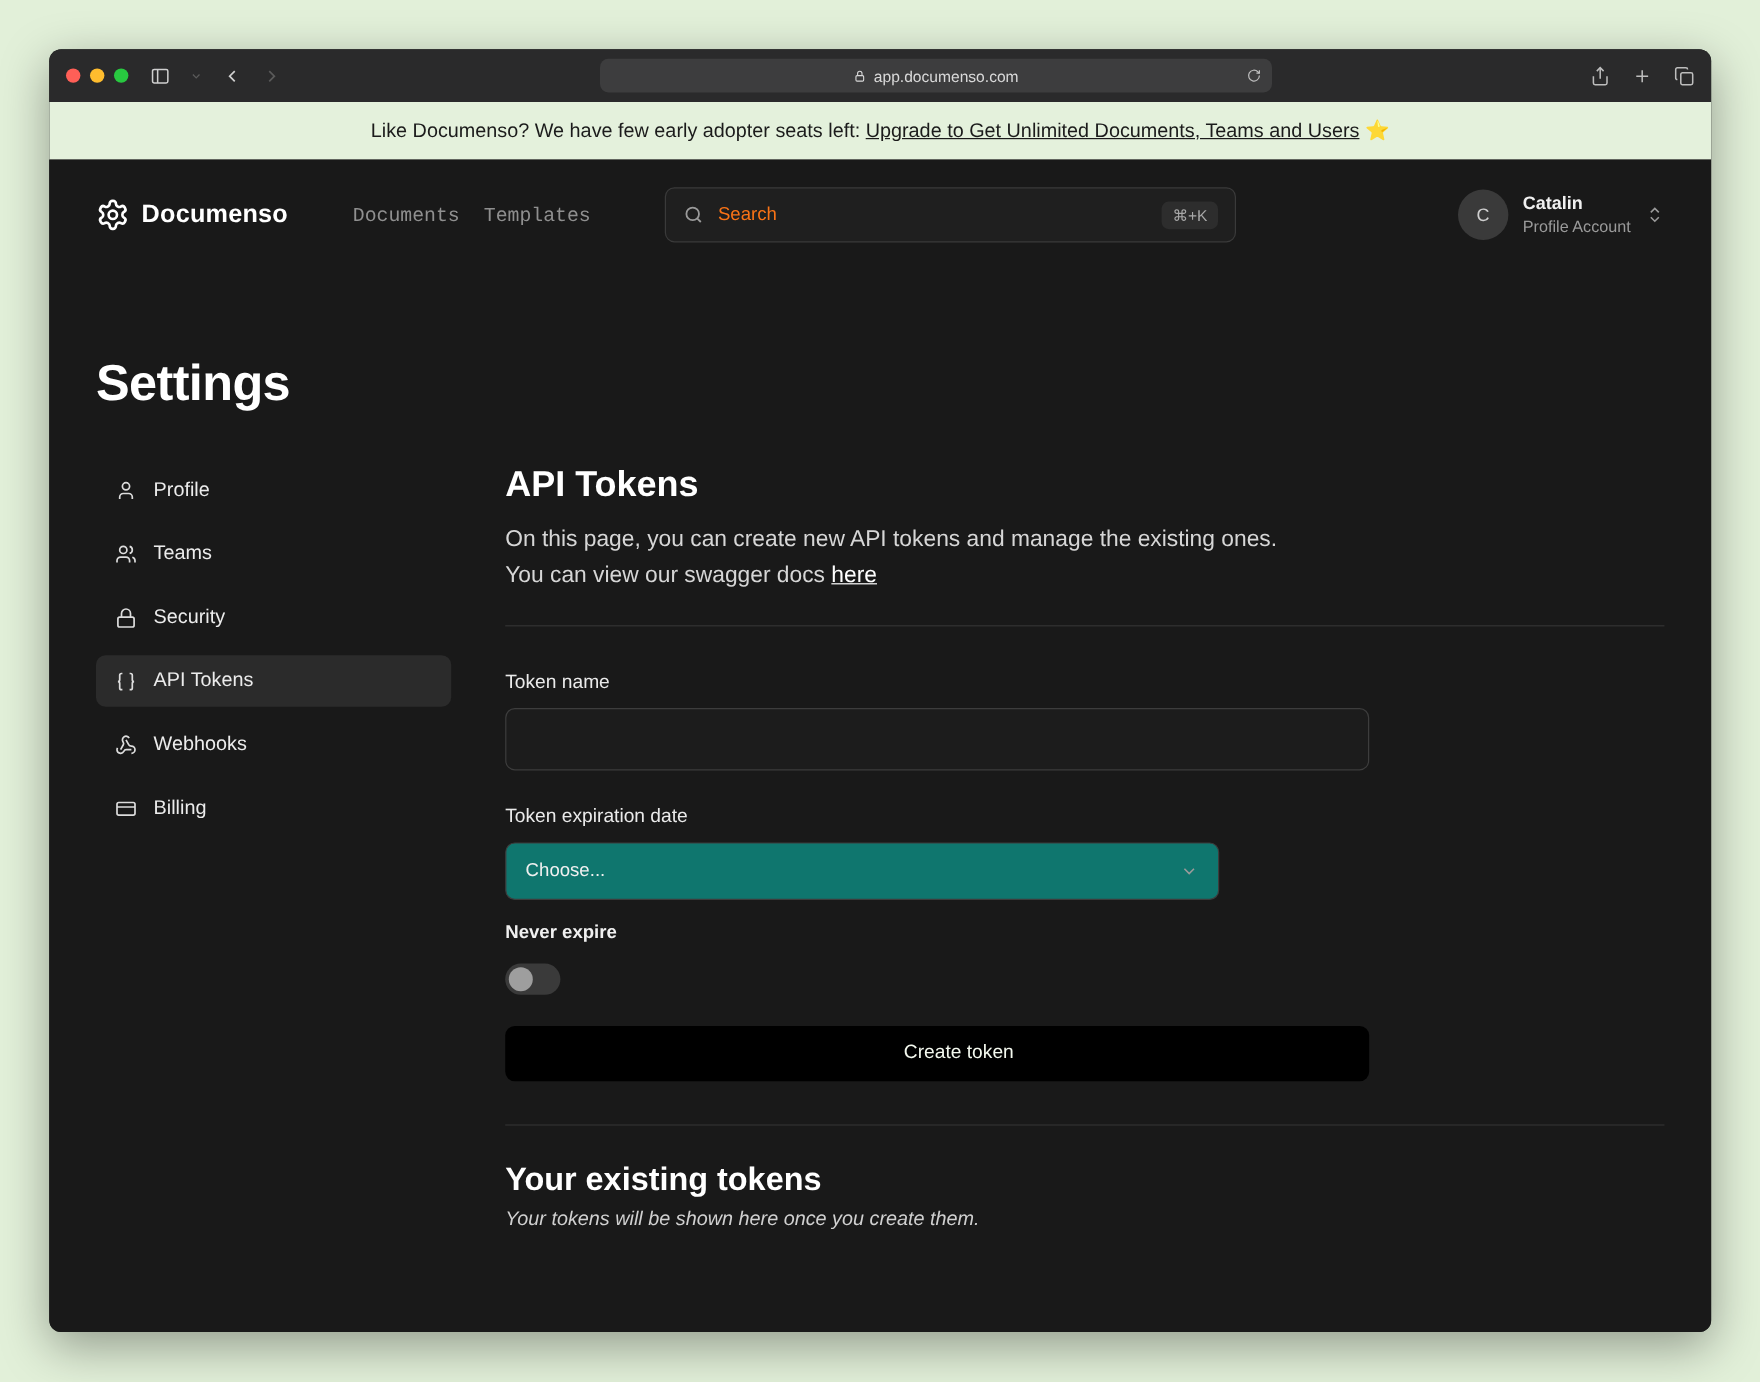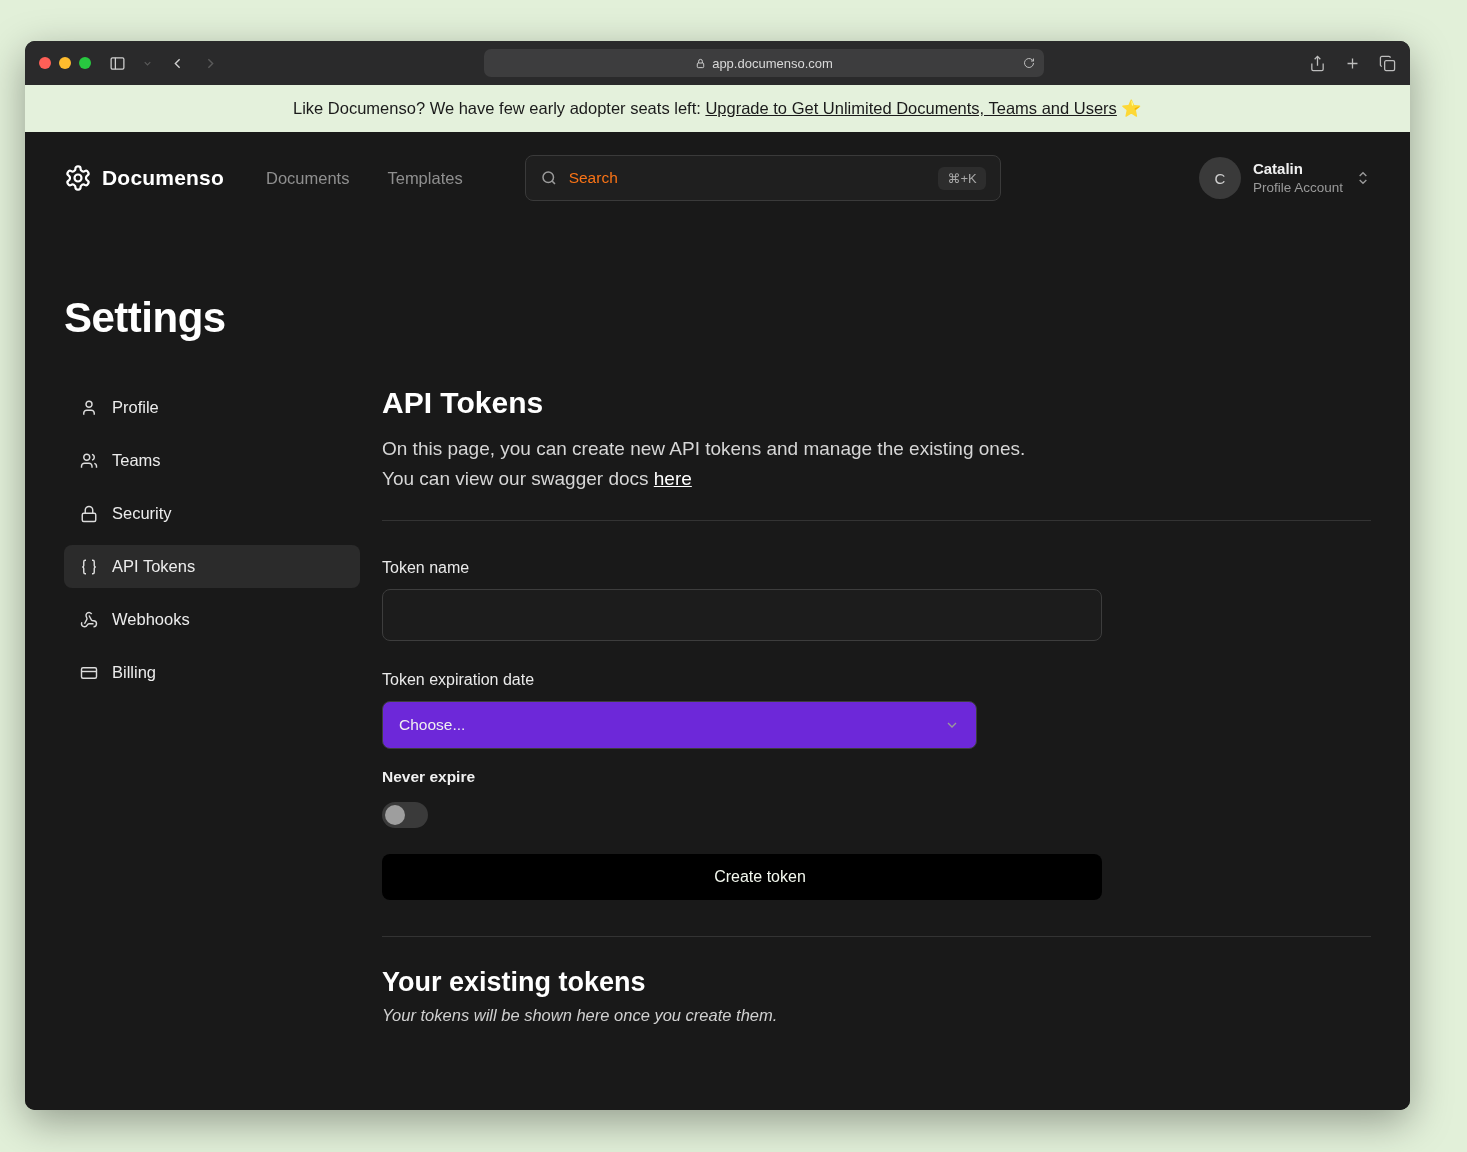--- a/index.html
+++ b/index.html
@@ -6,21 +6,21 @@
   html,body { width:1467px; height:1152px; }
   body {
     background:#e2f0d9;
     font-family:"Liberation Sans", sans-serif;
     position:relative;
     overflow:hidden;
   }
   svg { display:block; }
 
   .window {
-    position:absolute; left:25px; top:41px;
+    position:absolute; left:41px; top:41px;
     width:1385px; height:1069px;
     border-radius:10px; overflow:hidden;
     background:#191919;
     box-shadow:0 12px 40px rgba(0,0,0,.35);
     display:flex; flex-direction:column;
   }
 
   
   .chrome {
     height:44px; background:#2a2a2b; flex:none;
@@ -54,21 +54,21 @@
 
   
   .page {
     flex:1; background:#191919; color:#fff;
     padding:0 39px; overflow:hidden;
   }
   .app-header { display:flex; align-items:center; height:92px; }
   .brand { display:flex; align-items:center; gap:10px; color:#fff; }
   .brand .logo { color:#fff; }
   .brand .name { font-size:21px; font-weight:700; letter-spacing:.2px; }
-  .main-nav { display:flex; gap:38px; margin-left:42px; }
+  .main-nav { display:flex; gap:20px; margin-left:54px;font-family:Liberation Mono, monospace; }
   .main-nav .nav-item { color:#8f8f8f; font-size:16.5px; cursor:pointer; }
   .searchbar {
     margin-left:62px; width:476px; height:46px;
     border:1px solid #3a3a3a; background:#1f1f1f; border-radius:8px;
     display:flex; align-items:center; padding:0 14px; gap:11px;
   }
   .searchbar .mag { color:#9a9a9a; }
   .searchbar .stext { color:#f97316; font-size:15.5px; flex:1; }
   .kbd {
     background:#2d2d2d; color:#a8a8a8; border-radius:6px;
@@ -78,21 +78,21 @@
   .avatar {
     width:42px; height:42px; border-radius:50%; background:#3a3a3a;
     color:#cfcfcf; font-size:15px; display:flex; align-items:center; justify-content:center;
   }
   .acct-name { font-size:15px; font-weight:600; color:#f0f0f0; line-height:1.3; }
   .acct-type { font-size:13.5px; color:#9a9a9a; line-height:1.3; }
   .selector { color:#9a9a9a; }
 
   .page-title { font-size:42px; font-weight:700; letter-spacing:-.5px; margin:70px 0 44px; }
 
-  .content { display:flex; gap:22px; }
+  .content { display:flex; gap:45px; }
 
   
   .settings-nav { width:296px; flex:none; display:flex; flex-direction:column; gap:10px; }
   .snav-item {
     display:flex; align-items:center; gap:14px;
     padding:12px 16px; border-radius:8px;
     color:#ececec; font-size:16.5px; cursor:pointer;
   }
   .snav-item .ic { color:#dcdcdc; }
   .snav-item.active { background:#2b2b2b; }
@@ -111,21 +111,21 @@
     border:1px solid #3d3d3d; border-radius:8px;
     color:#fff; font-size:16px; padding:0 14px; outline:none;
     font-family:"Liberation Sans", sans-serif;
   }
   .help { margin-top:14px; font-size:14.5px; font-style:italic; color:#bdbdbd; }
 
   .exp-row { display:flex; gap:19px; margin-top:30px;flex-direction:column; }
   .exp-col { width:595px; }
   .select {
     width:595px; height:48px; border:1px solid #3d3d3d; border-radius:8px;
-    background:#6d28d9; display:flex; align-items:center; justify-content:space-between;
+    background:#0f766e; display:flex; align-items:center; justify-content:space-between;
     padding:0 16px; cursor:pointer;
   }
   .select .sel-value { font-size:15.5px; color:#f0f0f0; }
   .select .chev { color:#9a9a9a; }
   .never-label { font-size:15.5px; font-weight:600; color:#f0f0f0; margin-bottom:16px; }
   .toggle {
     width:46px; height:26px; border-radius:13px; background:#3a3a3a;
     position:relative; cursor:pointer;
   }
   .toggle .knob {

